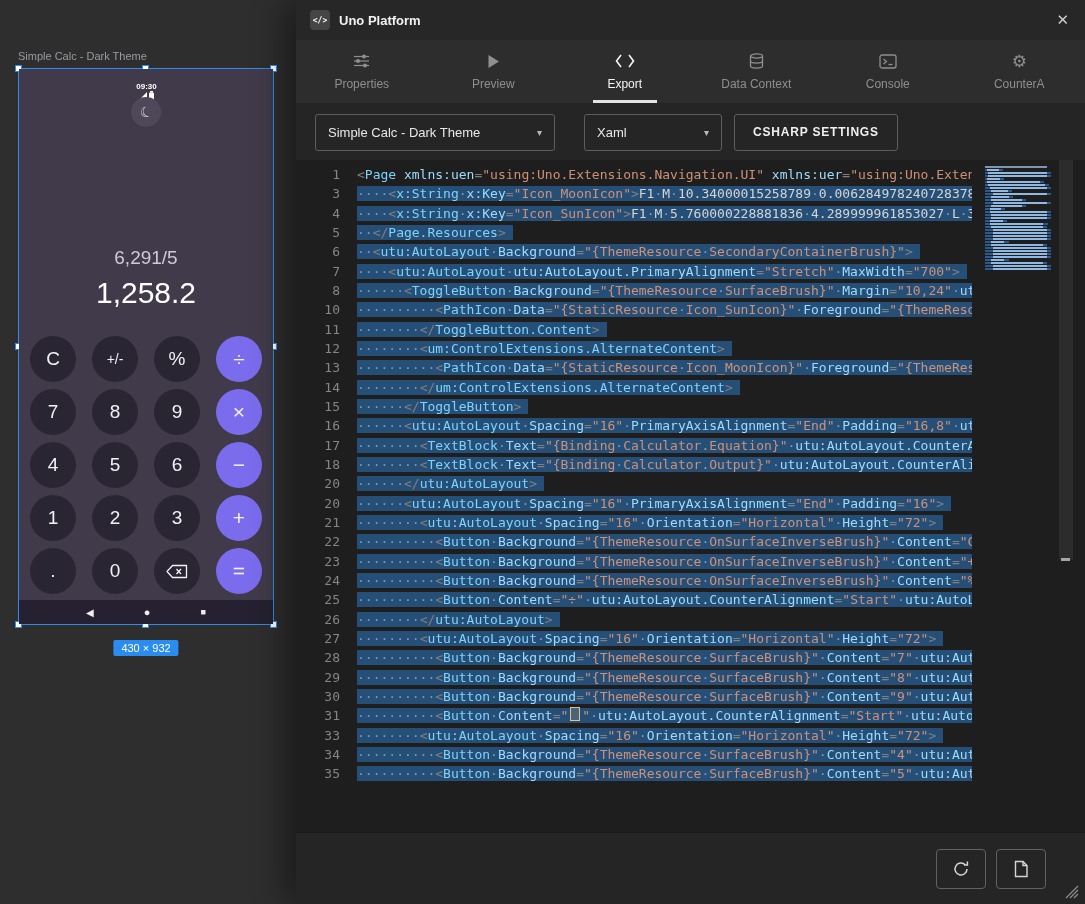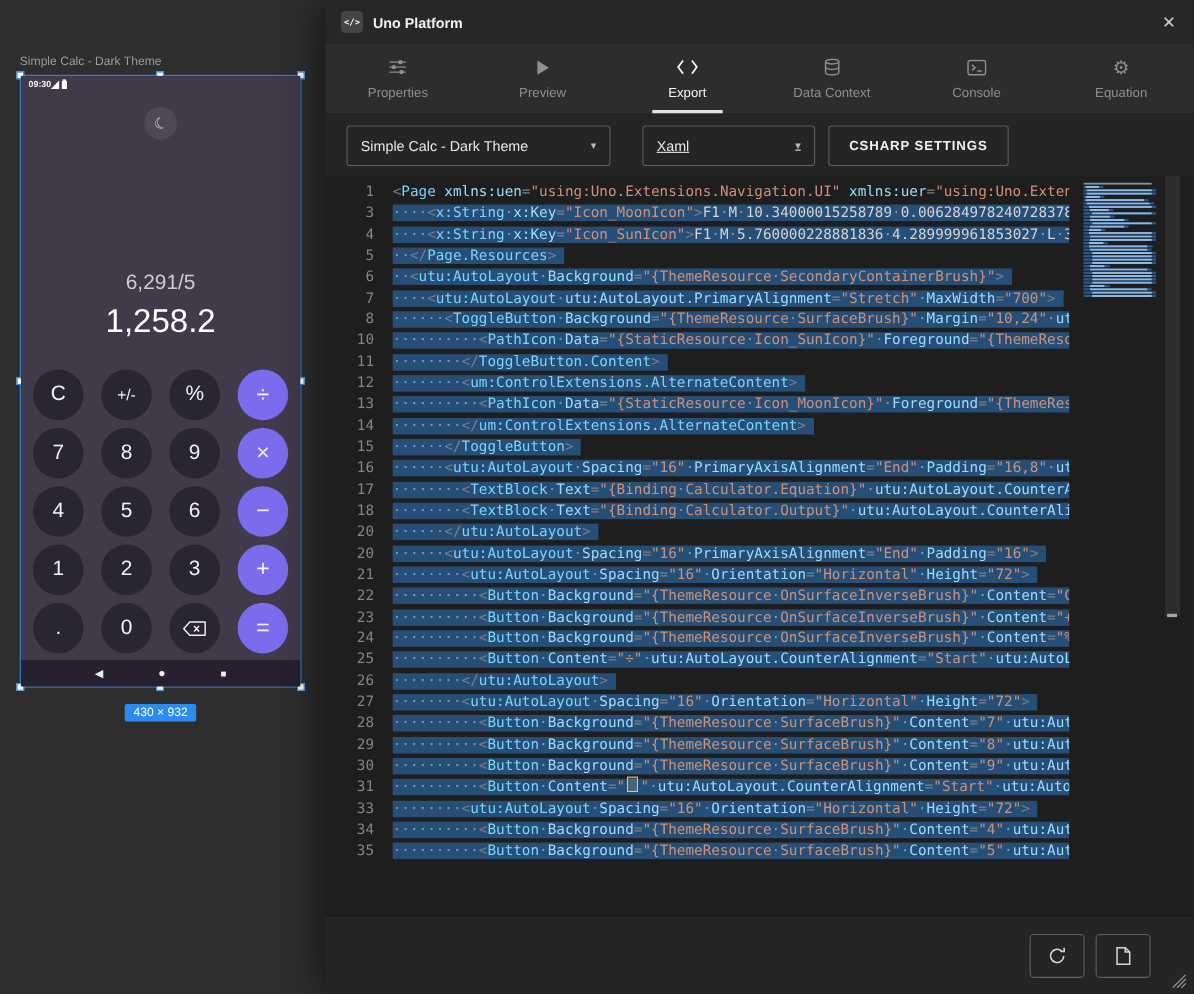--- a/index.html
+++ b/index.html
@@ -7,21 +7,21 @@
   .app{position:absolute;inset:0;width:1085px;height:904px;}
 
   
   .artboard-label{position:absolute;left:18px;top:50px;font-size:11px;color:#9a9aa2;}
   .phone-frame{position:absolute;left:18px;top:68px;width:256px;height:557px;border:1px solid #2d8ceb;box-sizing:border-box;}
   .handle{position:absolute;width:7px;height:7px;background:#fff;border:1px solid #2d8ceb;box-sizing:border-box;}
   .h-nw{left:-4px;top:-4px}.h-n{left:calc(50% - 4px);top:-4px}.h-ne{right:-4px;top:-4px}
   .h-e{right:-4px;top:calc(50% - 4px)}.h-se{right:-4px;bottom:-4px}.h-s{left:calc(50% - 4px);bottom:-4px}
   .h-sw{left:-4px;bottom:-4px}.h-w{left:-4px;top:calc(50% - 4px)}
   .phone{position:absolute;inset:0;background:#403a4a;overflow:hidden;}
-  .statusbar{position:absolute;top:3px;left:7px;right:6px;display:flex;justify-content:flex-start;align-items:center;}
+  .statusbar{position:absolute;top:13px;left:7px;right:6px;display:flex;justify-content:flex-start;align-items:center;flex-direction:column;}
   .status-time{font-size:8px;color:#fff;font-weight:bold;}
   .status-icons{display:flex;gap:2px;align-items:center;}
   .theme-toggle{position:absolute;top:28px;left:50%;transform:translateX(-50%);width:30px;height:30px;border-radius:50%;
     background:#4e4859;border:none;display:flex;align-items:center;justify-content:center;cursor:pointer;padding:0;}
   .moon{color:#ddd8ee;font-size:14px;line-height:1;transform:rotate(-18deg);}
   .display{position:absolute;top:178px;left:14px;right:14px;text-align:center;color:#fff;}
   .equation{font-size:19px;color:#cfc9db;margin-bottom:7px;}
   .output{font-size:30px;color:#ffffff;}
   .keypad{position:absolute;top:267px;left:11px;right:11px;display:grid;grid-template-columns:repeat(4,46px);
     grid-auto-rows:46px;row-gap:7px;justify-content:space-between;}
@@ -52,21 +52,21 @@
   .tab.active{color:#f5f5f5;}
   .tab.active::after{content:"";position:absolute;bottom:0;left:50%;transform:translateX(-50%);width:64px;height:3px;background:#e3e3e3;}
   .ticon{height:17px;display:flex;align-items:center;justify-content:center;}
   .gear-glyph{font-size:17px;line-height:1;}
 
   .toolbar{position:absolute;top:104px;left:0;right:0;height:56px;background:#252525;display:flex;align-items:center;
     padding:0 19px;box-sizing:border-box;}
   .select{height:37px;border:1px solid #5d5d5d;border-radius:3px;display:flex;align-items:center;justify-content:space-between;
     padding:0 12px;color:#e8e8e8;font-size:13px;box-sizing:border-box;cursor:pointer;background:transparent;}
   .select.page{width:240px;}
-  .select.fmt{width:157px;margin-left:29px;text-decoration:underline;}
+  .select.fmt{width:138px;margin-left:29px;}
   .caret{color:#b8b8b8;font-size:10px;margin-left:12px;}
   .csharp{height:37px;margin-left:12px;padding:0 18px;background:none;border:1px solid #5d5d5d;border-radius:3px;
     color:#f0f0f0;font-size:12px;font-weight:bold;letter-spacing:.8px;font-family:"Liberation Sans",sans-serif;cursor:pointer;}
 
   .editor{position:absolute;top:160px;bottom:72px;left:0;right:0;background:#1e1e1e;overflow:hidden;}
   .code-lines{position:absolute;top:5px;left:0;width:676px;overflow:hidden;
     font-family:"DejaVu Sans Mono",monospace;font-size:13px;line-height:19.33px;}
   .code-line{height:19.33px;white-space:pre;}
   .ln{display:inline-block;width:44px;padding-right:17px;text-align:right;color:#858585;}
   .lc.sel{background:#264f78;padding-right:7px;}
@@ -221,21 +221,21 @@
           <svg width="18" height="15" viewBox="0 0 18 15" fill="none" stroke="currentColor" stroke-width="1.3">
             <rect x="1" y="1" width="16" height="13" rx="2"></rect>
             <path d="M4.5 5 L7.5 7.5 L4.5 10"></path>
               <line x1="9.5" y1="10.5" x2="13.5" y2="10.5"></line>
           </svg>
         </span>
         <span class="tlabel">Console</span>
       </div>
       <div class="tab">
         <span class="ticon gear-glyph">⚙</span>
-        <span class="tlabel">Equation</span>
+        <span class="tlabel">CounterA</span>
       </div>
     </div>
 
     <div class="toolbar">
       <div class="select page">
         <span>Simple Calc - Dark Theme</span>
         <span class="caret">▾</span>
       </div>
       <div class="select fmt">
         <span>Xaml</span>

